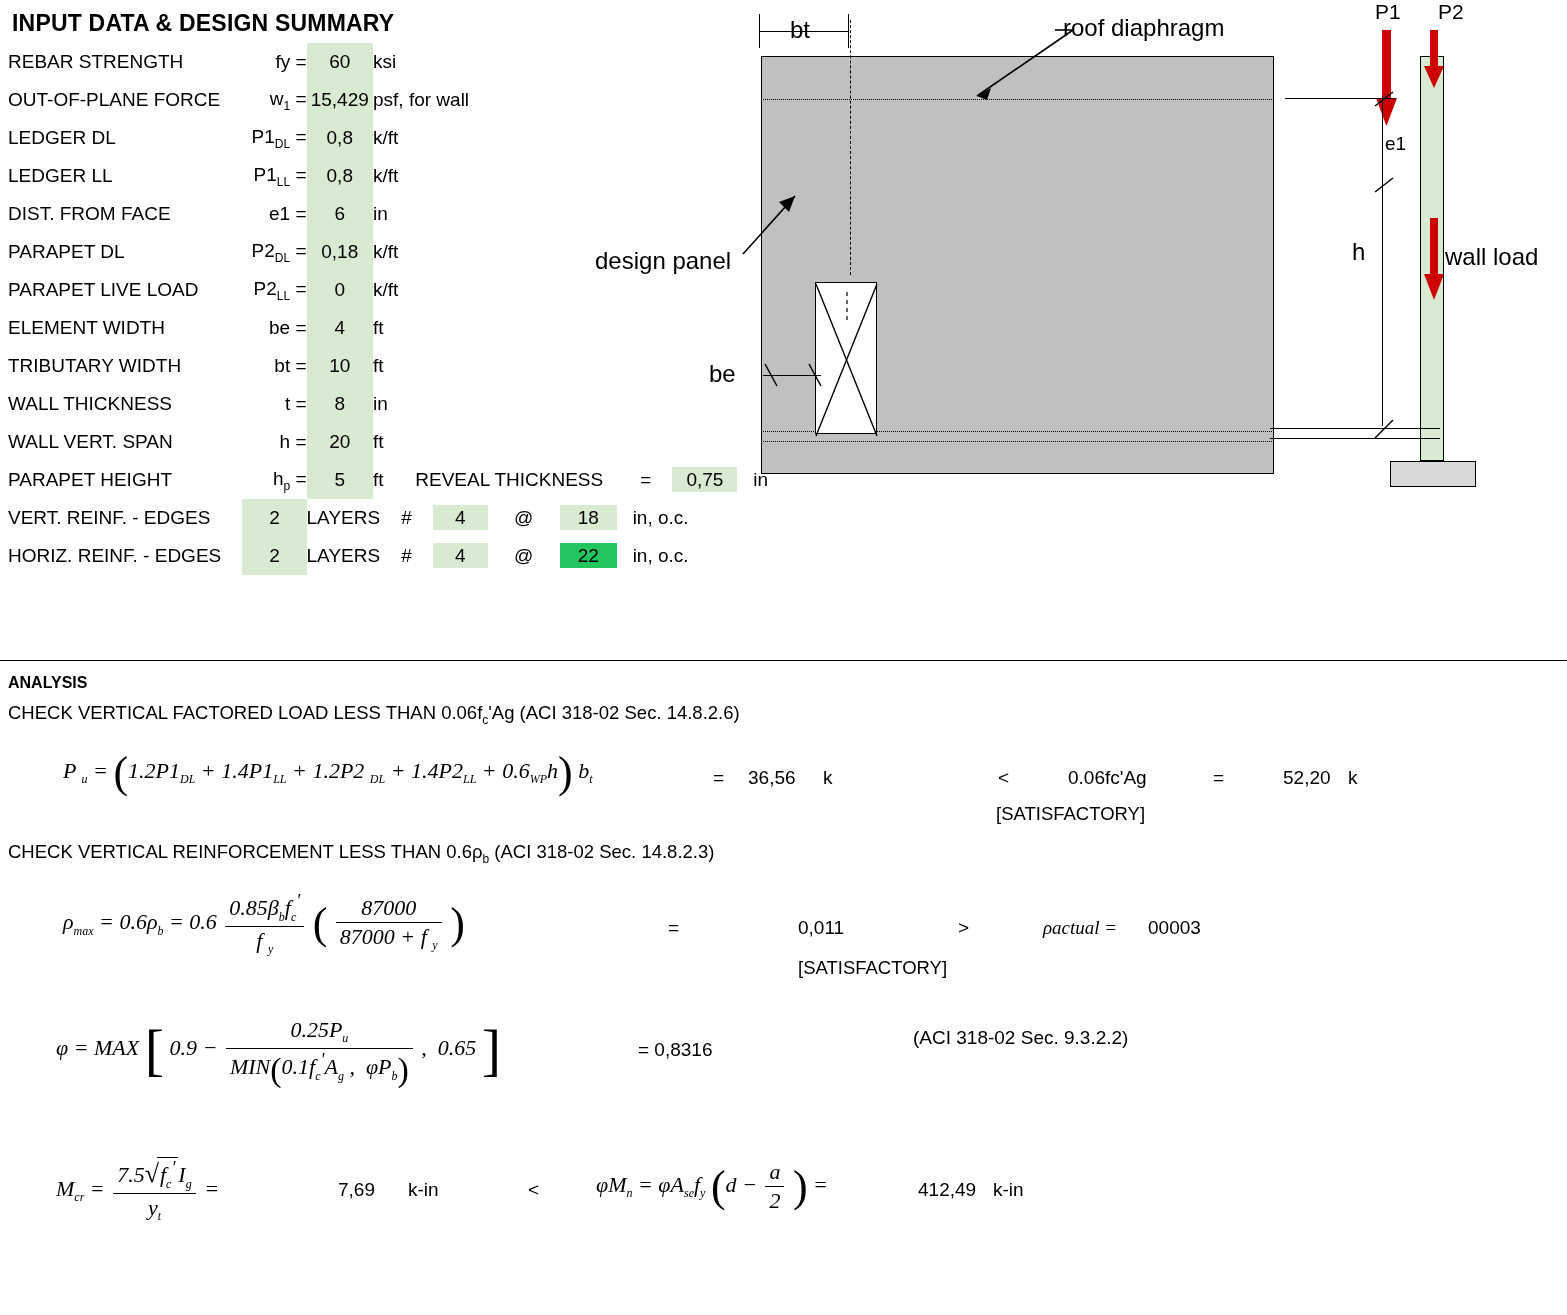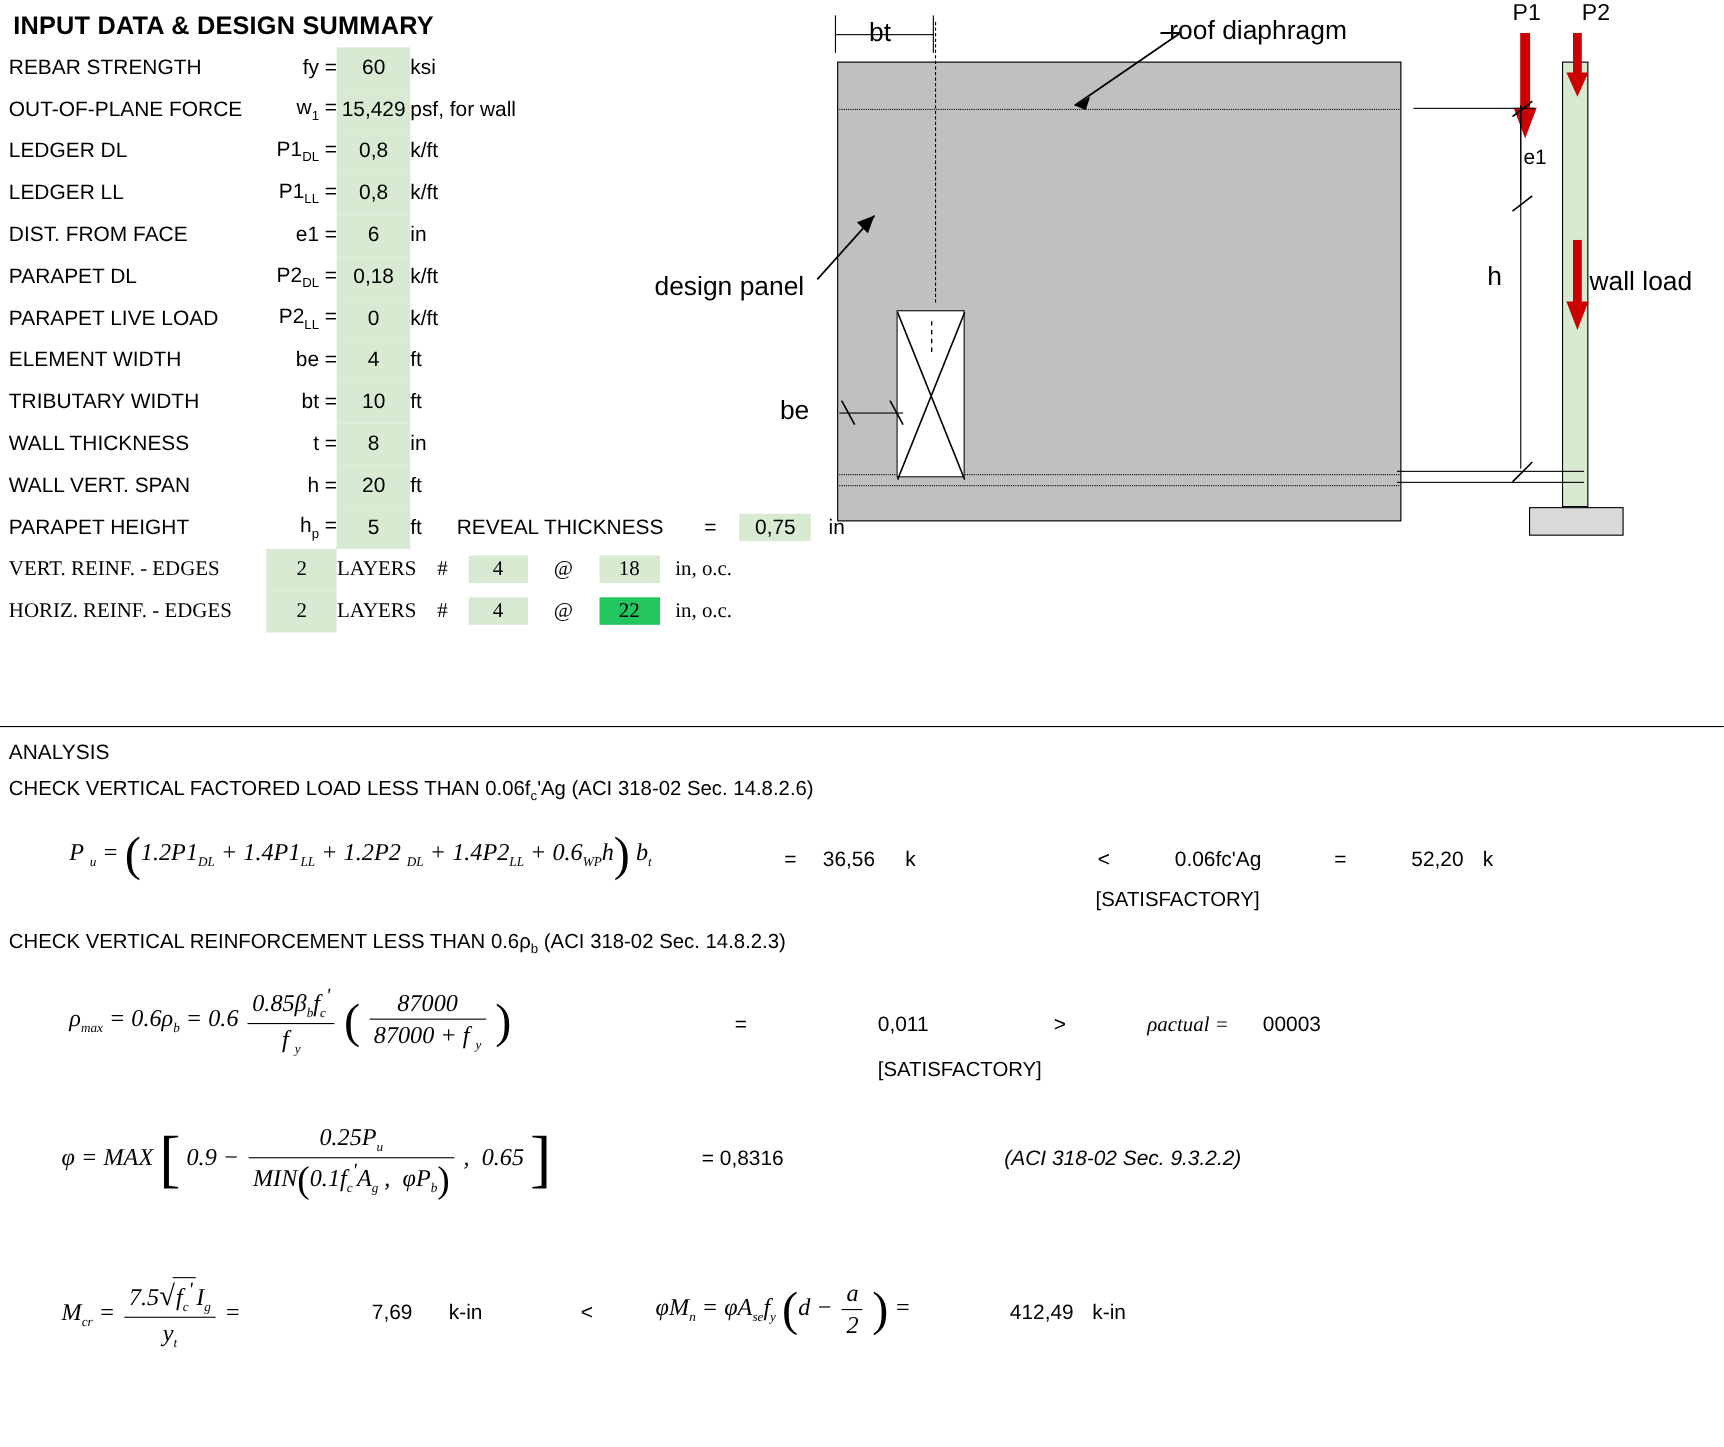--- a/index.html
+++ b/index.html
@@ -48,43 +48,43 @@
   td.lbl { width: 295px; }
   td.sym { width: 65px; text-align: right; padding-right: 8px; }
   td.val {
     width: 90px;
     text-align: center;
     background: #d9ead3;
   }
   td.unit { padding-left: 10px; }
   sub { font-size: 12px; }
 
-  .extra-row td { height: 38px; font-family: Liberation Serif, serif; }
+  .extra-row td { height: 38px; }
 
   
   .divider {
     position: absolute;
     left: 0;
     top: 660px;
     width: 1567px;
     height: 0;
     border-top: 1.5px solid #000;
   }
 
   
   .analysis {
     position: absolute;
     left: 8px;
     top: 668px;
     width: 1550px;
     font-size: 19px;
   }
   .analysis h2 {
-    font-size: 19px;
-    font-weight: normal;
+    font-size: 16px;
+    font-weight: bold;
     margin: 6px 0 10px 0;
   }
   .check-line {
     font-size: 18.5px;
     margin: 10px 0 4px 0;
   }
   .formula-row {
     position: relative;
     min-height: 70px;
   }
@@ -464,21 +464,21 @@
         φ = <i>MAX</i> <span class="bigbracket">[</span>
         0.9 −
         <span class="frac">
           <span class="num">0.25<i>P</i><sub><i>u</i></sub></span>
           <span class="den"><i>MIN</i><span class="bigparen" style="font-size:34px;">(</span>0.1<i>f</i><sub><i>c</i></sub><sup>'</sup><i>A</i><sub><i>g</i></sub> , &nbsp;φ<i>P</i><sub><i>b</i></sub><span class="bigparen" style="font-size:34px;">)</span></span>
         </span>
         , &nbsp;0.65
         <span class="bigbracket">]</span>
       </div>
       <div class="abs res" style="left:630px; top:52px;">= 0,8316</div>
-      <div class="abs res" style="left:905px; top:52px;font-style:italic;">(ACI 318-02 Sec. 9.3.2.2)</div>
+      <div class="abs res" style="left:905px; top:40px;">(ACI 318-02 Sec. 9.3.2.2)</div>
     </div>
 
     <div class="formula-row" style="height:100px; margin-top:30px;">
       <div class="formula abs" style="left:48px; top:20px;">
         <i>M</i><sub><i>cr</i></sub> =
         <span class="frac">
           <span class="num">7.5<span style="font-size:26px;">√</span><span class="sqrt-wrap"><i>f</i><sub><i>c</i></sub><sup>'</sup></span><i>I</i><sub><i>g</i></sub></span>
           <span class="den"><i>y</i><sub><i>t</i></sub></span>
         </span>
         =

